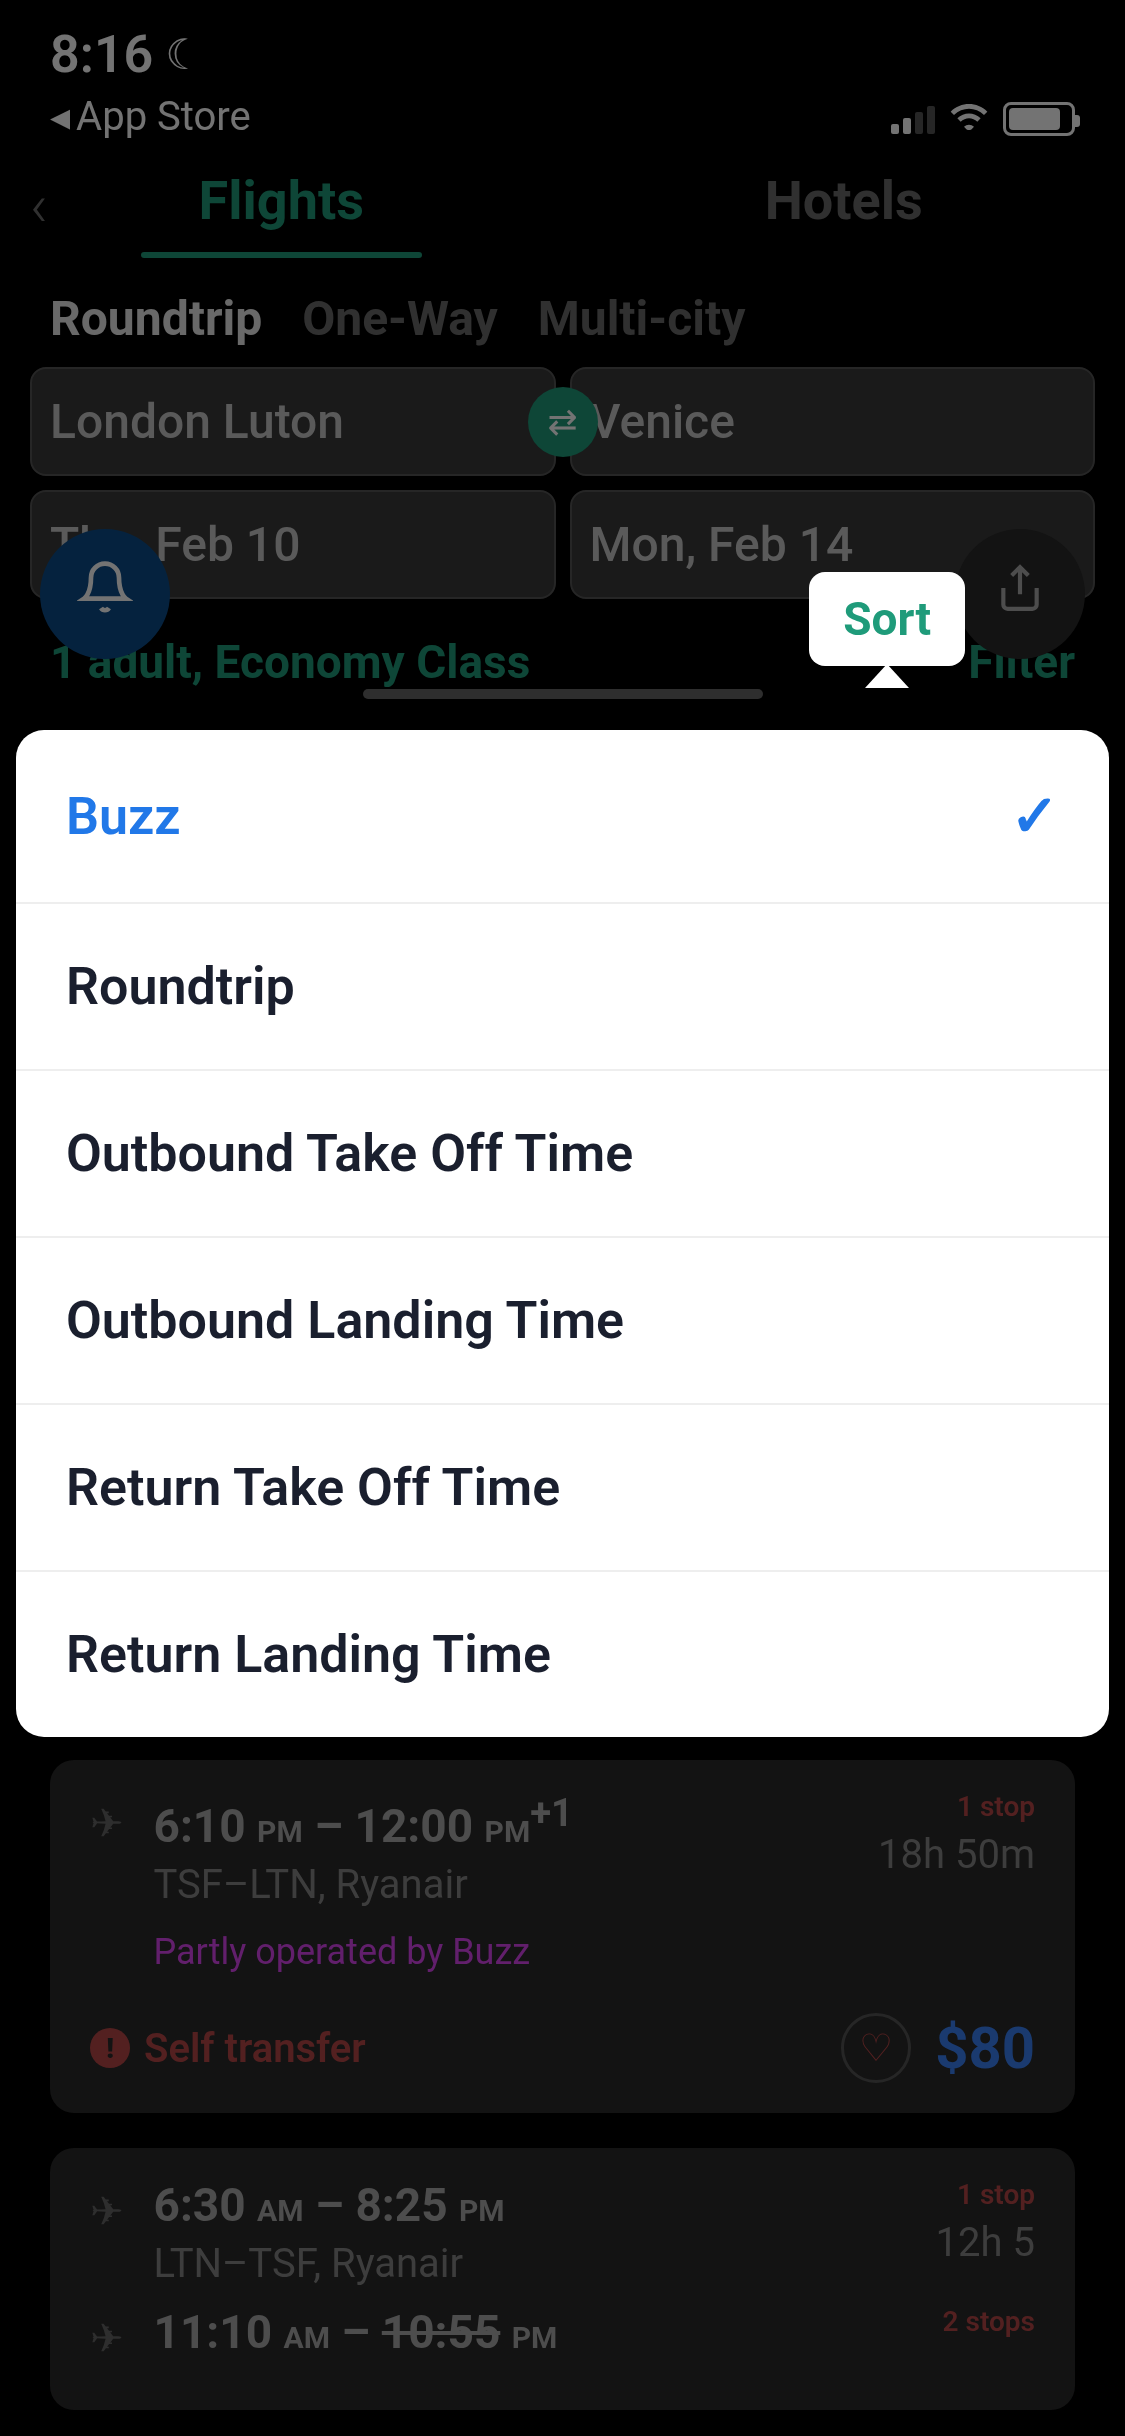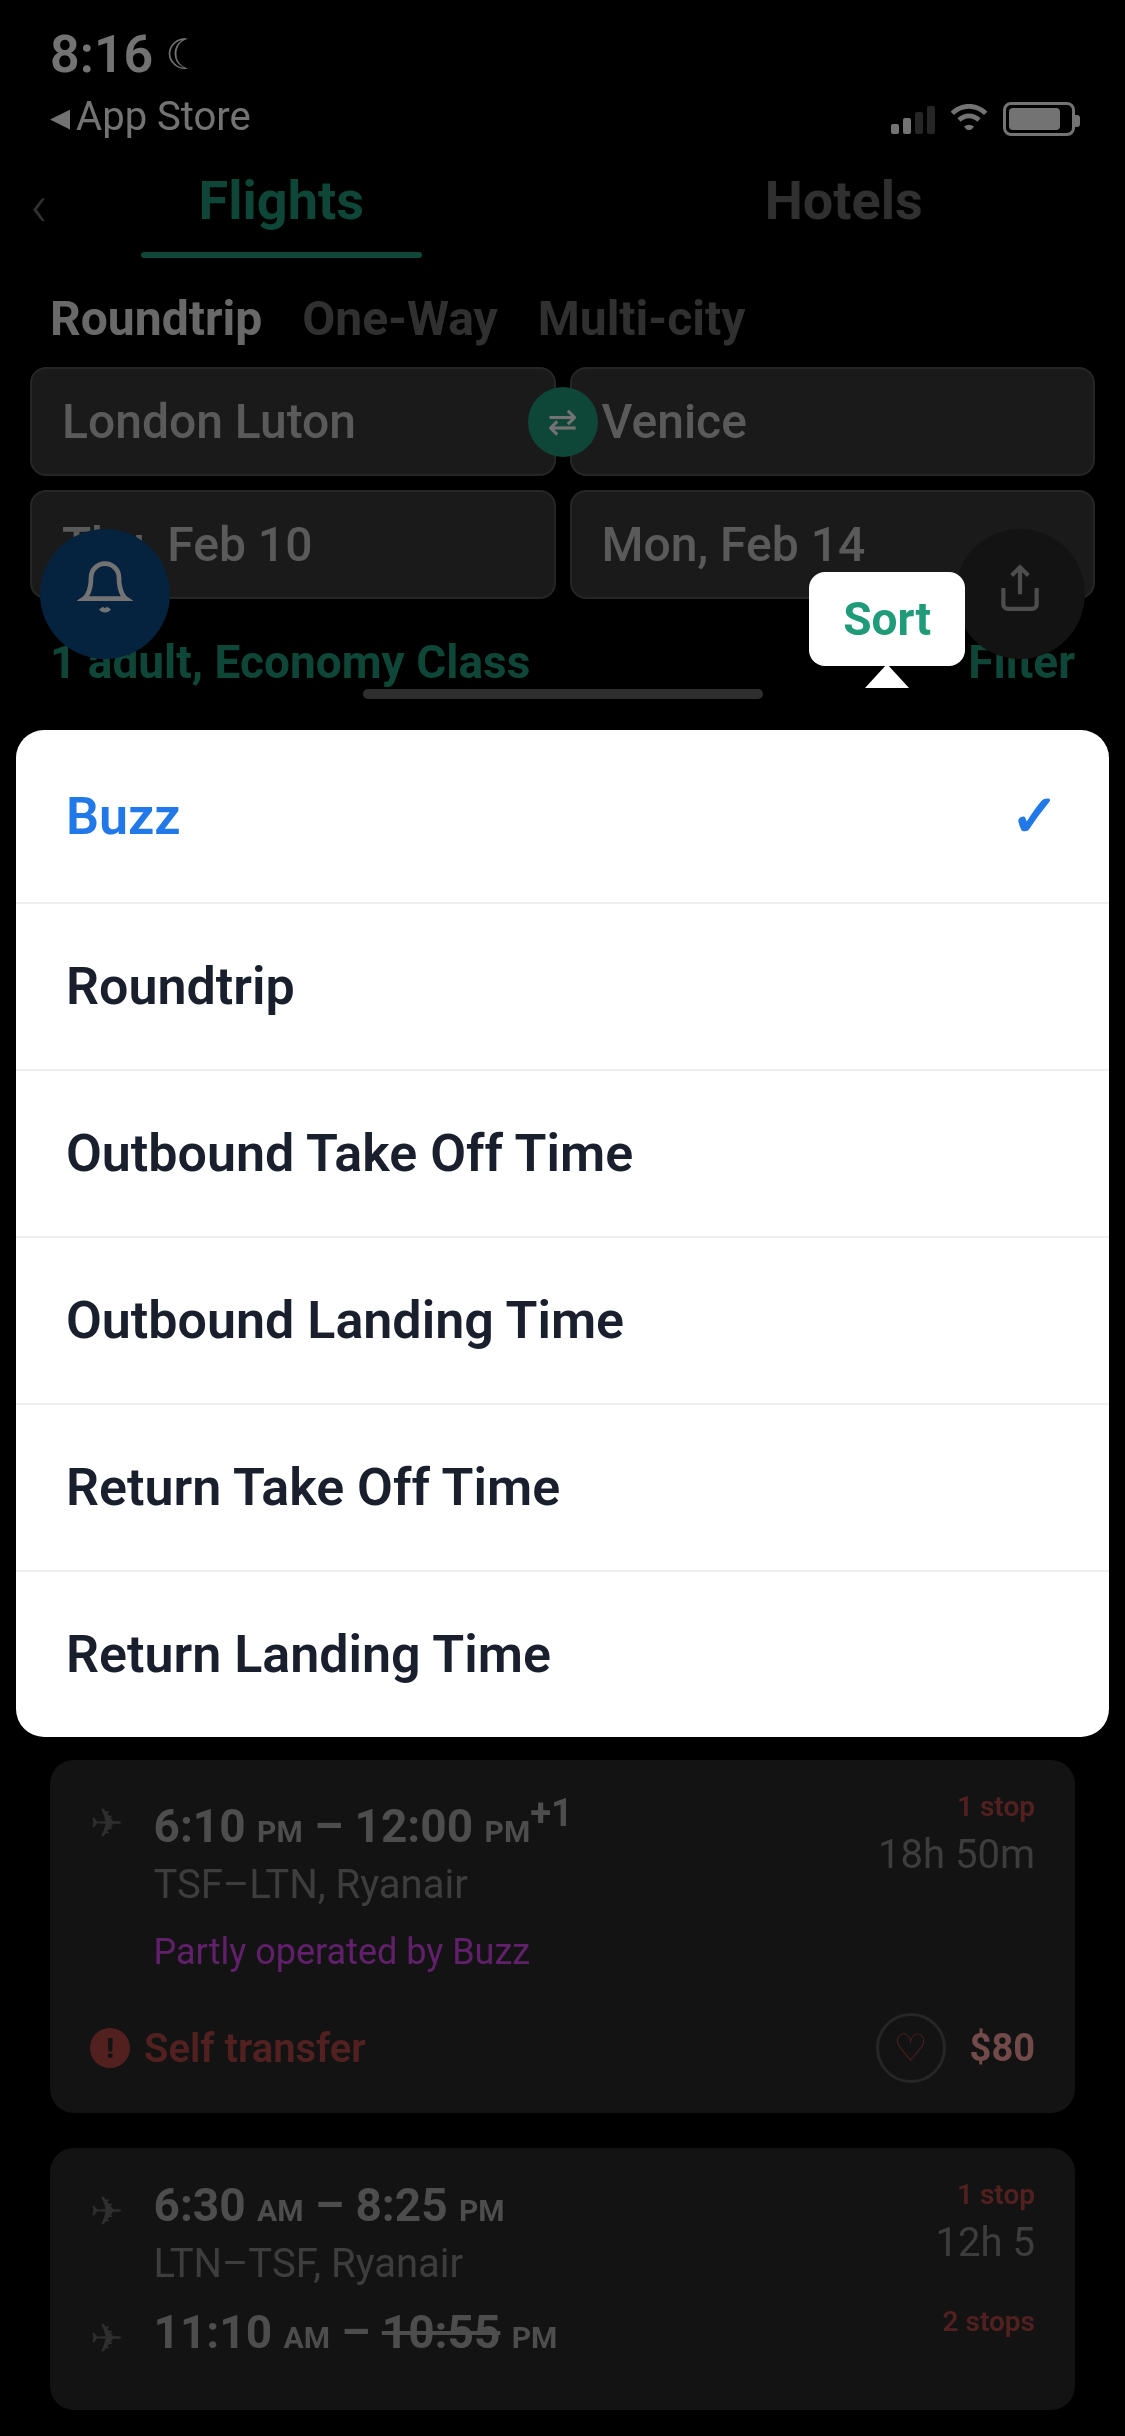--- a/index.html
+++ b/index.html
@@ -26,21 +26,21 @@
     .nav-tab.active { color: #1f9b7a; }
     .nav-tab.active::after { content:''; position:absolute; bottom:-8px; left:25%; width:50%; height:6px; background:#1f9b7a; border-radius:3px; }
     .back-chevron { position: absolute; left: 30px; top: 170px; color: #6b6b6b; font-size: 60px; font-weight: 300; }
     
     .trip-types { display: flex; gap: 40px; padding: 40px 50px 20px; }
     .trip-type { font-size: 48px; font-weight: 700; color: #6b6b6b; }
     .trip-type.active { color: #e8e8e8; }
     
     .search-fields { padding: 0 30px; display: flex; flex-direction: column; gap: 14px; }
     .search-row { display: flex; gap: 14px; position: relative; }
-    .search-field { flex: 1; background: #3a3a3a; border: 2px solid #555; border-radius: 16px; padding: 24px 30px; color: #c8c8c8; font-size: 48px; font-weight: 500; }
+    .search-field { flex: 1; background: #3a3a3a; border: 2px solid #555; border-radius: 16px; padding: 24px 18px; color: #c8c8c8; font-size: 48px; font-weight: 500; }
     .swap-btn { position: absolute; left: 50%; top: 50%; transform: translate(-50%,-50%); width: 70px; height: 70px; background: #1f9b7a; border-radius: 50%; display:flex; align-items:center; justify-content:center; color:#fff; font-size:36px; }
     
     .meta-row { display: flex; justify-content: space-between; align-items: center; padding: 36px 50px 30px; }
     .passengers { color: #1f9b7a; font-size: 46px; font-weight: 700; }
     .sort-filter { display: flex; gap: 50px; align-items: center; }
     .sort-btn { background: #fff; color: #1f9b7a; padding: 20px 34px; border-radius: 16px; font-size: 46px; font-weight: 700; position: relative; }
     .sort-btn::after { content:''; position:absolute; bottom:-22px; left:50%; transform:translateX(-50%); border-left:22px solid transparent; border-right:22px solid transparent; border-bottom:24px solid #fff; }
     .filter-btn { color: #1f9b7a; font-size: 46px; font-weight: 700; }
     
     .overlay-dim { position: absolute; top: 0; left: 0; right: 0; bottom: 0; background: rgba(0,0,0,0.55); z-index: 5; }
@@ -62,21 +62,21 @@
     .leg-route { font-size: 40px; color: #888; margin-top: 8px; }
     .leg-note { font-size: 36px; color: #d946ef; margin-top: 23px; }
     .leg-right { text-align: right; }
     .stops { color: #b84848; font-size: 28px; font-weight: 600; }
     .duration { color: #888; font-size: 40px; margin-top: 8px; }
     .card-footer { display: flex; justify-content: space-between; align-items: center; margin-top: 20px; padding-top: 20px; }
     .self-transfer { display: flex; align-items: center; gap: 14px; color: #b84848; font-size: 40px; font-weight: 600; }
     .self-transfer-icon { width: 40px; height: 40px; background: #b84848; border-radius: 50%; color: #2a2a2a; display:flex; align-items:center; justify-content:center; font-size:28px; font-weight:900; }
     .price-row { display: flex; align-items: center; gap: 24px; }
     .heart-btn { width: 70px; height: 70px; border: 3px solid #555; border-radius: 50%; display:flex; align-items:center; justify-content:center; color:#b84848; font-size:38px; }
-    .price { font-size: 38px; font-weight: 700; color: #fca5a5; }
+    .price { font-size: 58px; font-weight: 700; color: #3b82f6; }
     
     .fab-bell { position: absolute; bottom: 60px; left: 40px; width: 130px; height: 130px; background: #0d4d8a; border-radius: 50%; display:flex; align-items:center; justify-content:center; color:#fff; font-size:56px; z-index: 3; }
     .fab-share { position: absolute; bottom: 60px; right: 40px; width: 130px; height: 130px; background: #2a2a2a; border-radius: 50%; display:flex; align-items:center; justify-content:center; color:#aaa; font-size:56px; z-index: 3; }
     .home-indicator { position: absolute; bottom: 20px; left: 50%; transform: translateX(-50%); width: 400px; height: 10px; background: #666; border-radius: 10px; z-index: 3; }
     
     .background-content { position: relative; z-index: 1; }
   </style>
 </head>
 <body>
 

